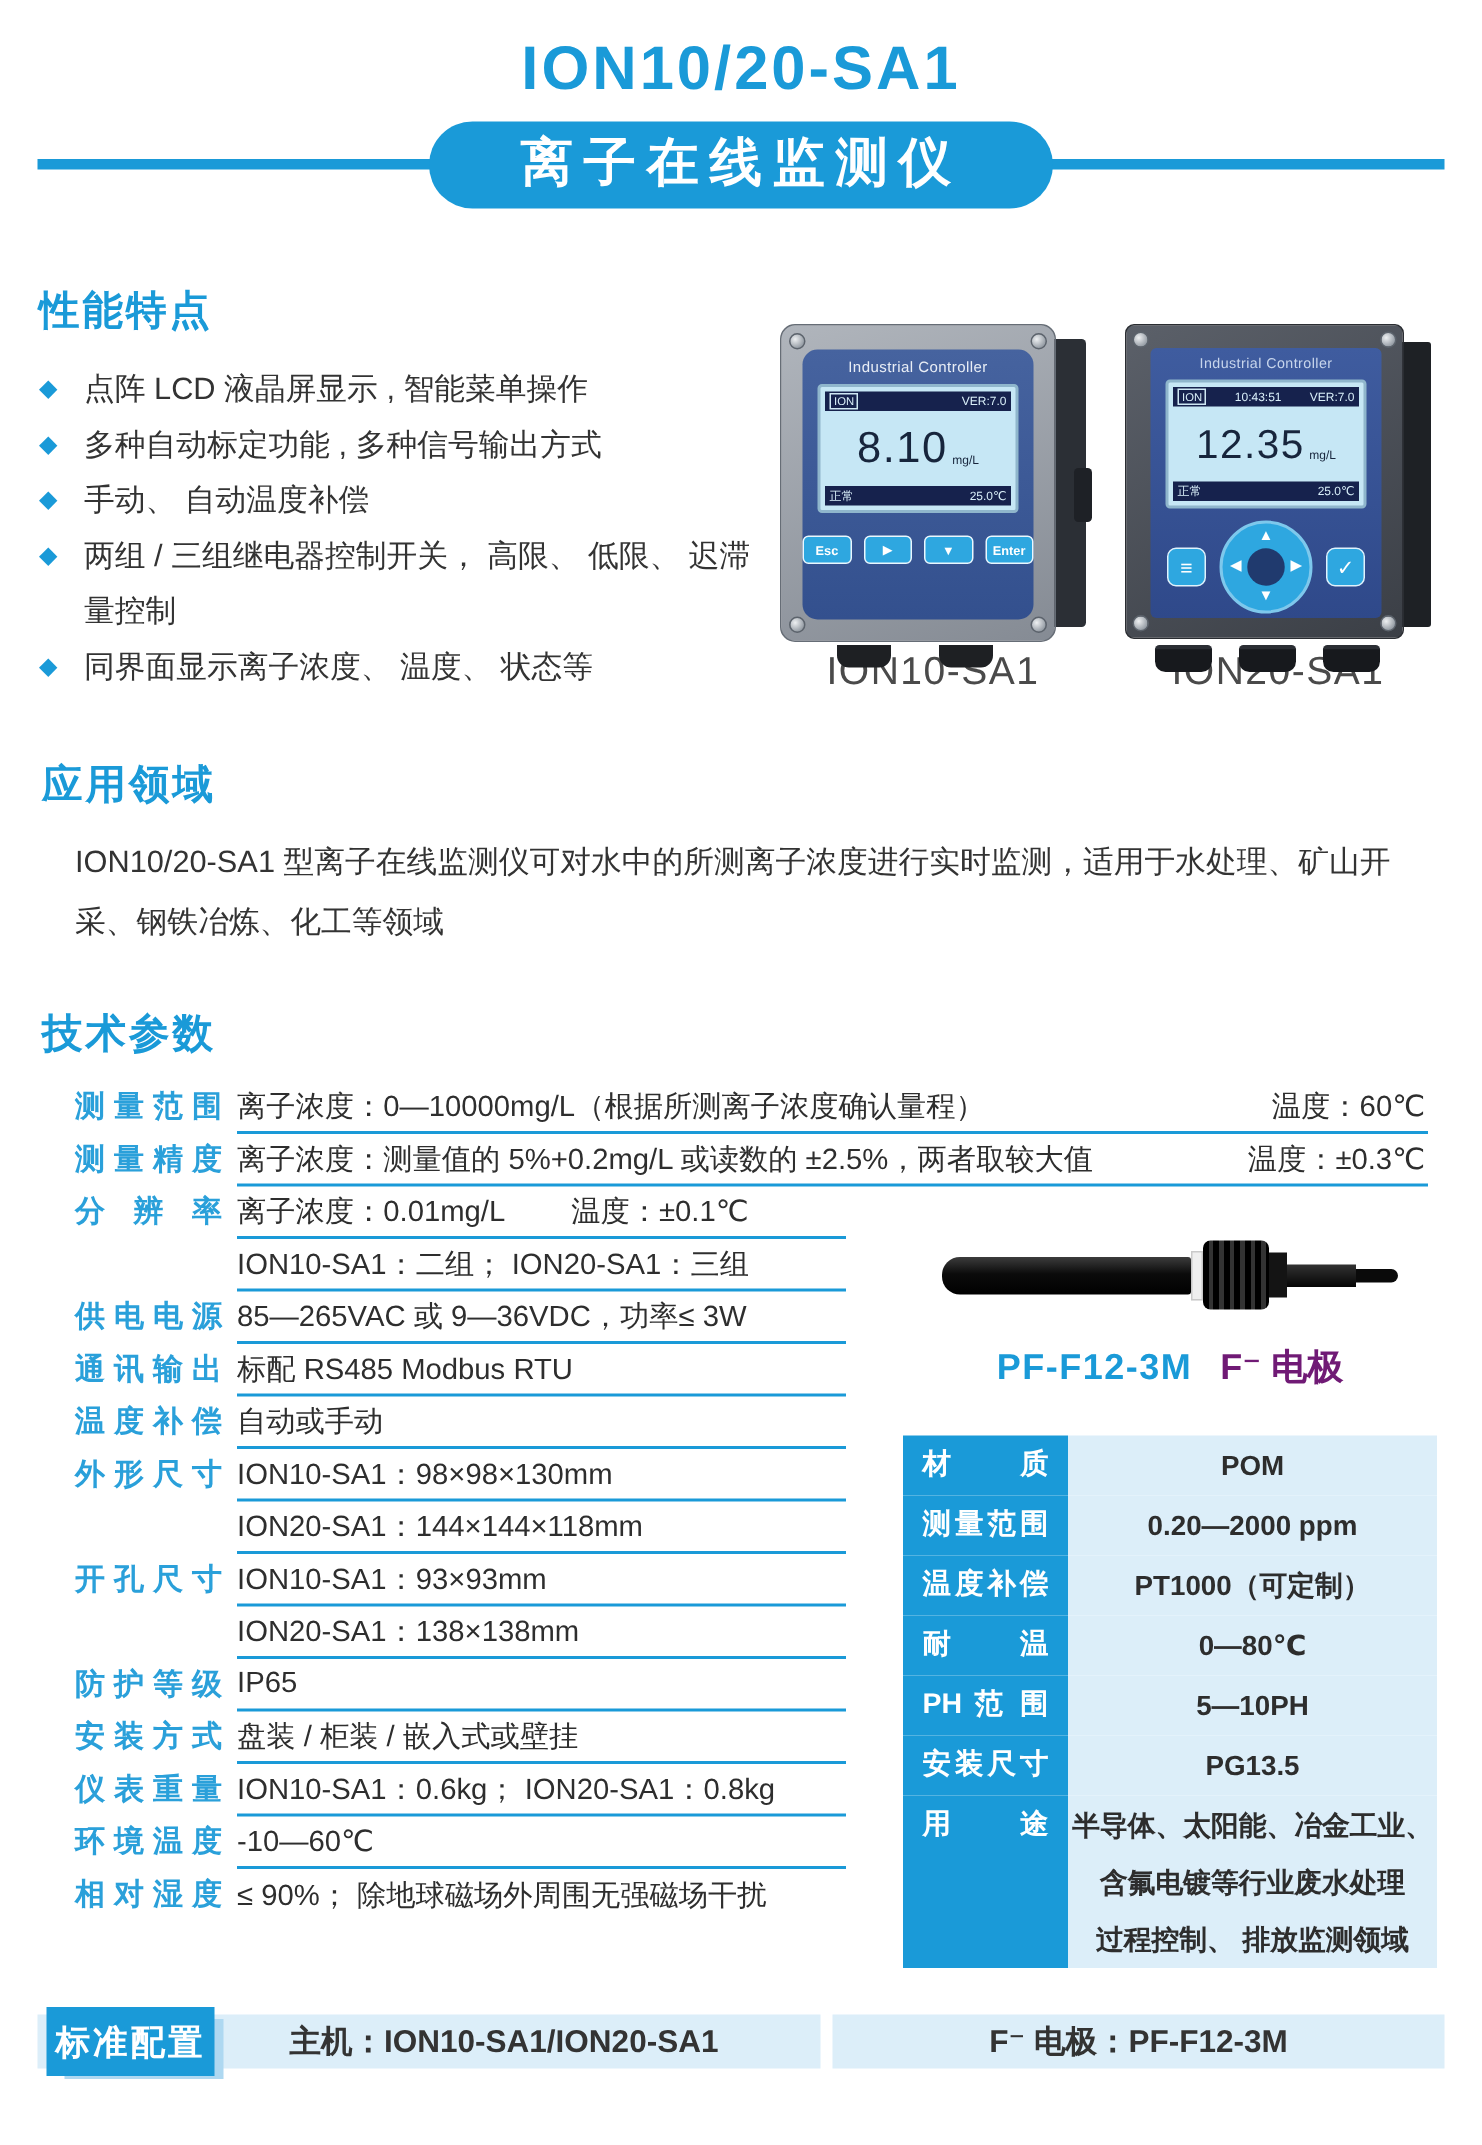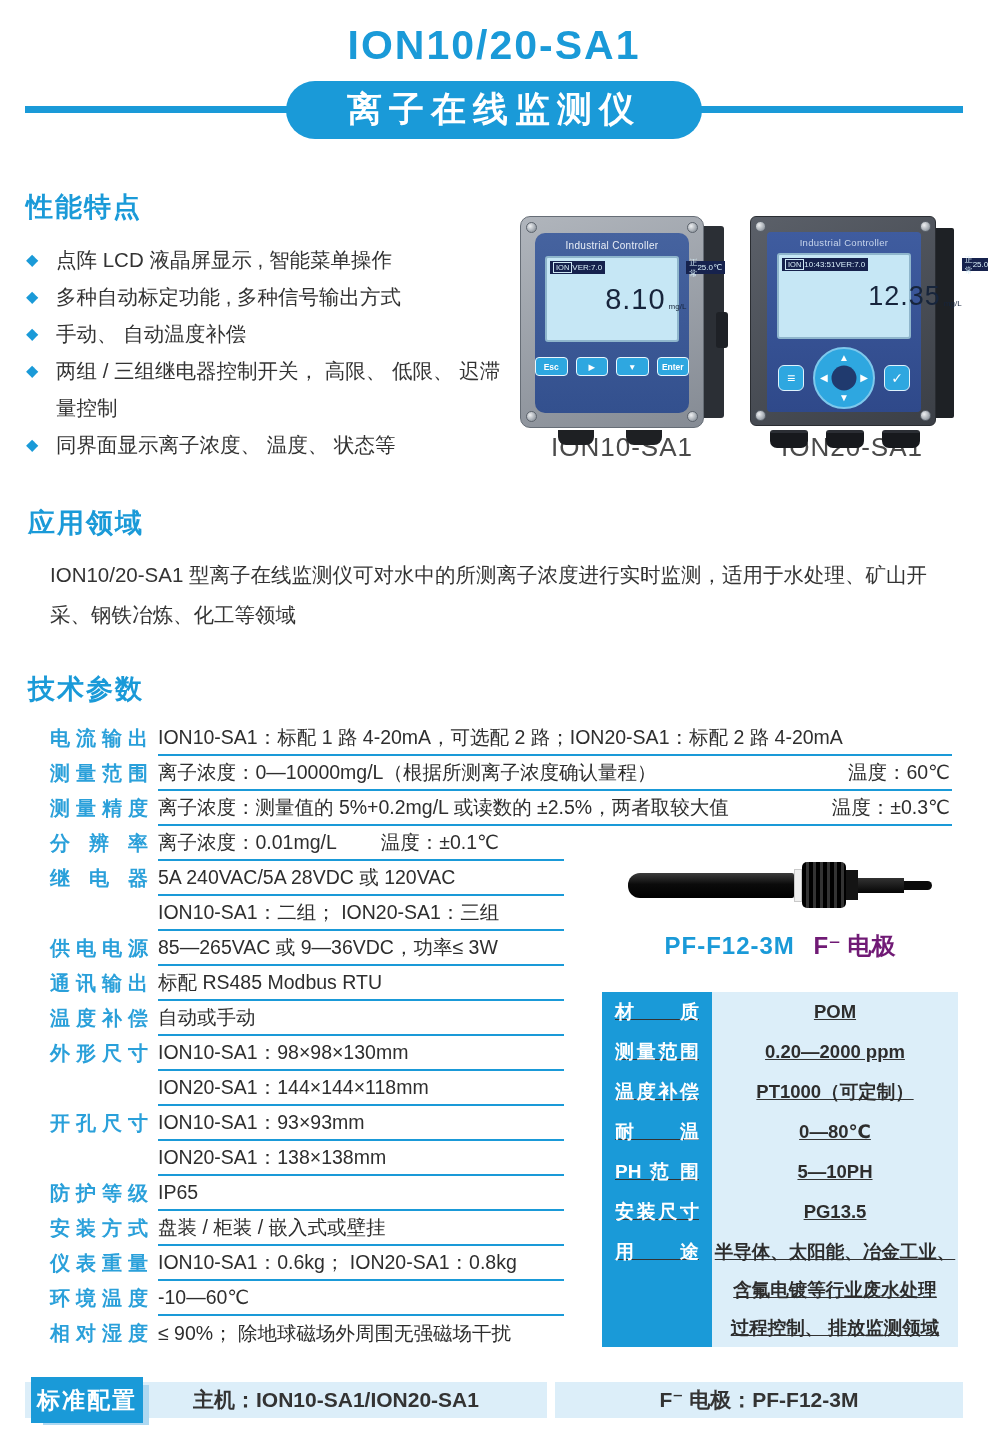--- a/index.html
+++ b/index.html
@@ -36,21 +36,21 @@
 
   
   .d1-side { position:absolute; right:0; top:10px; width:32px; height:192px; background:#2b2f35; border-radius:3px; }
   .d1-conn { position:absolute; right:-4px; top:96px; width:12px; height:36px; background:#1e2126; border-radius:3px; }
   .d1-front { position:absolute; left:0; top:0; width:184px; height:212px;
               background:linear-gradient(160deg,#b0b5bc,#858b94); border:1px solid #666d76; border-radius:10px; }
   .d1-panel { position:absolute; left:14px; top:16px; width:154px; height:180px;
               background:linear-gradient(#46639f,#33508e); border-radius:10px; }
   .brand { margin-top:7px; font-size:10px; color:#e9eef6; letter-spacing:.3px; }
   .lcd { margin:5px auto 0; width:134px; height:86px; background:#c6e7f5; border:2px solid #8fb6cc;
-         border-radius:3px; padding:3px; display:flex; flex-direction:row;text-align:right; }
+         border-radius:3px; padding:3px; display:flex; flex-direction:column;text-align:right; }
   .lcd-bar { height:13px; background:#16224d; color:#d9eff9; font-size:8px;
              display:flex; justify-content:space-between; align-items:center; padding:0 3px; }
   .lcd-tag { border:1px solid #cfe8f4; padding:0 2px; font-size:7.5px; line-height:9px; }
   .lcd-main { flex:1; display:flex; align-items:center; justify-content:center; color:#17253c; }
   .lcd-value { font-size:29px; font-weight:500; letter-spacing:1px; }
   .lcd-unit { font-size:8px; margin:15px 0 0 3px; }
   .d1-btns { display:flex; justify-content:center; gap:8px; margin-top:15px; }
   .d1-btn { width:52px; height:19px; background:#2ea7e0; border:1px solid #eaf7fe; border-radius:4px;
             color:#fff; font-size:8.5px; font-weight:bold; display:flex; align-items:center; justify-content:center; }
   .gland1 { position:absolute; bottom:-13px; width:36px; height:15px; background:#1e2023; border-radius:0 0 8px 8px; }
@@ -101,21 +101,21 @@
   .p-ring { width:8px; height:33px; background:#efefef; border:1px solid #c9c9c9; }
   .p-nut { width:44px; height:46px; background:repeating-linear-gradient(90deg,#000 0 4px,#333 4px 7px); border-radius:5px; }
   .p-collar { width:12px; height:30px; background:#141414; }
   .p-shaft { width:46px; height:15px; background:linear-gradient(#323232,#050505); }
   .p-tip { width:28px; height:9px; background:#0a0a0a; border-radius:0 5px 5px 0; }
   .probe-name { text-align:center; margin-top:20px; font-size:24px; white-space:nowrap; }
   .probe-model { color:#1a9ad8; font-weight:bold; letter-spacing:1px; }
   .probe-type { color:#701a75; font-weight:600; margin-left:12px; }
 
   .etable { margin-top:30px; width:356px; }
-  .erow { display:flex;text-decoration:underline; }
+  .erow { display:flex; }
   .el { width:110px; background:#1a9ad8; color:#fff; font-size:19px; font-weight:bold; padding:0 13px;
         line-height:40px; text-align:justify; text-align-last:justify; }
   .ev { flex:1; background:#dceef9; color:#2d2d2d; font-size:18.5px; font-weight:600;
         text-align:center; line-height:40px; }
   .ev-multi { line-height:38px; padding-top:1px; }
 
   
   .footer { position:relative; margin:26px 25px 0 25px; height:46px; }
   .fbar { position:absolute; top:5px; height:36px; background:#dceef9; display:flex; align-items:center; justify-content:center;
           font-size:21px; color:#333; font-weight:600; }
@@ -258,26 +258,20 @@
   <div class="app">
     <div class="sec-h">应用领域</div>
     <div class="app-text">ION10/20-SA1 型离子在线监测仪可对水中的所测离子浓度进行实时监测，适用于水处理、矿山开采、钢铁冶炼、化工等领域</div>
   </div>
 
   <div class="specs">
     <div class="sec-h">技术参数</div>
 
     <div class="spec-full">
       <div class="srow">
-        <div class="sl">电流输出</div>
-        <div class="sv">
-            <span>ION10-SA1：标配 1 路 4-20mA，可选配 2 路；ION20-SA1：标配 2 路 4-20mA</span>
-          </div>
-      </div>
-      <div class="srow">
         <div class="sl">测量范围</div>
         <div class="sv">
             <span>离子浓度：0—10000mg/L（根据所测离子浓度确认量程）</span>
           <span class="v-right">温度：60℃</span>
           </div>
       </div>
       <div class="srow">
         <div class="sl">测量精度</div>
         <div class="sv">
             <span>离子浓度：测量值的 5%+0.2mg/L 或读数的 ±2.5%，两者取较大值</span>
@@ -286,26 +280,20 @@
       </div>
     </div>
 
     <div class="spec-split">
       <div class="spec-leftcol">
         <div class="srow">
           <div class="sl">分 辨 率</div>
           <div class="sv">
               <span>离子浓度：0.01mg/L</span>
             <span class="v-inline">温度：±0.1℃</span>
-            </div>
-        </div>
-        <div class="srow">
-          <div class="sl">继 电 器</div>
-          <div class="sv">
-              <span>5A 240VAC/5A 28VDC 或 120VAC</span>
             </div>
         </div>
         <div class="srow">
           <div class="sl"></div>
           <div class="sv">
               <span>ION10-SA1：二组； ION20-SA1：三组</span>
             </div>
         </div>
         <div class="srow">
           <div class="sl">供电电源</div>

